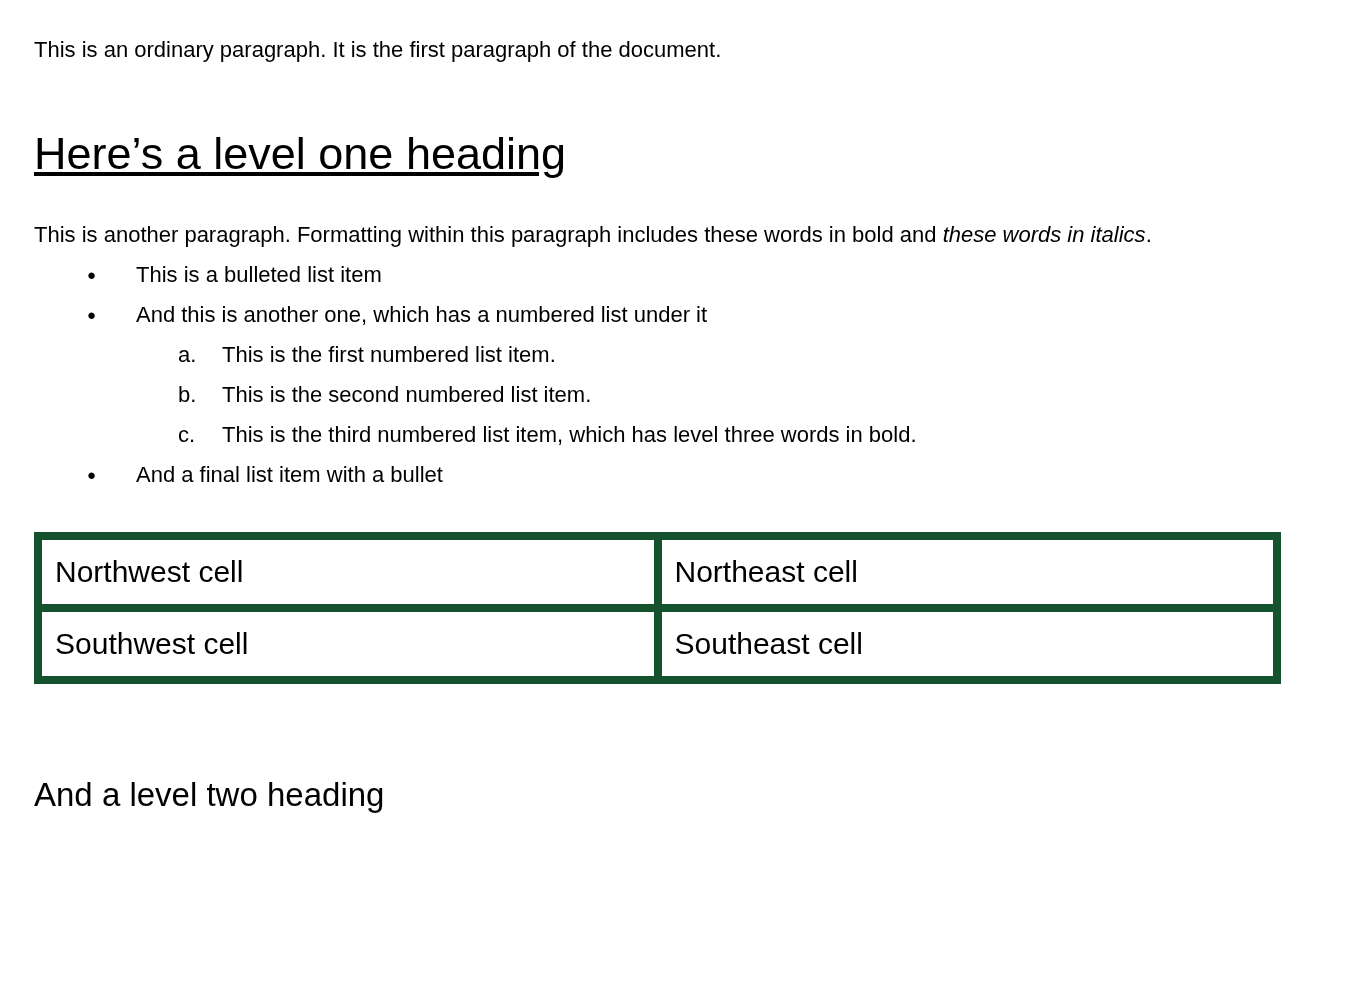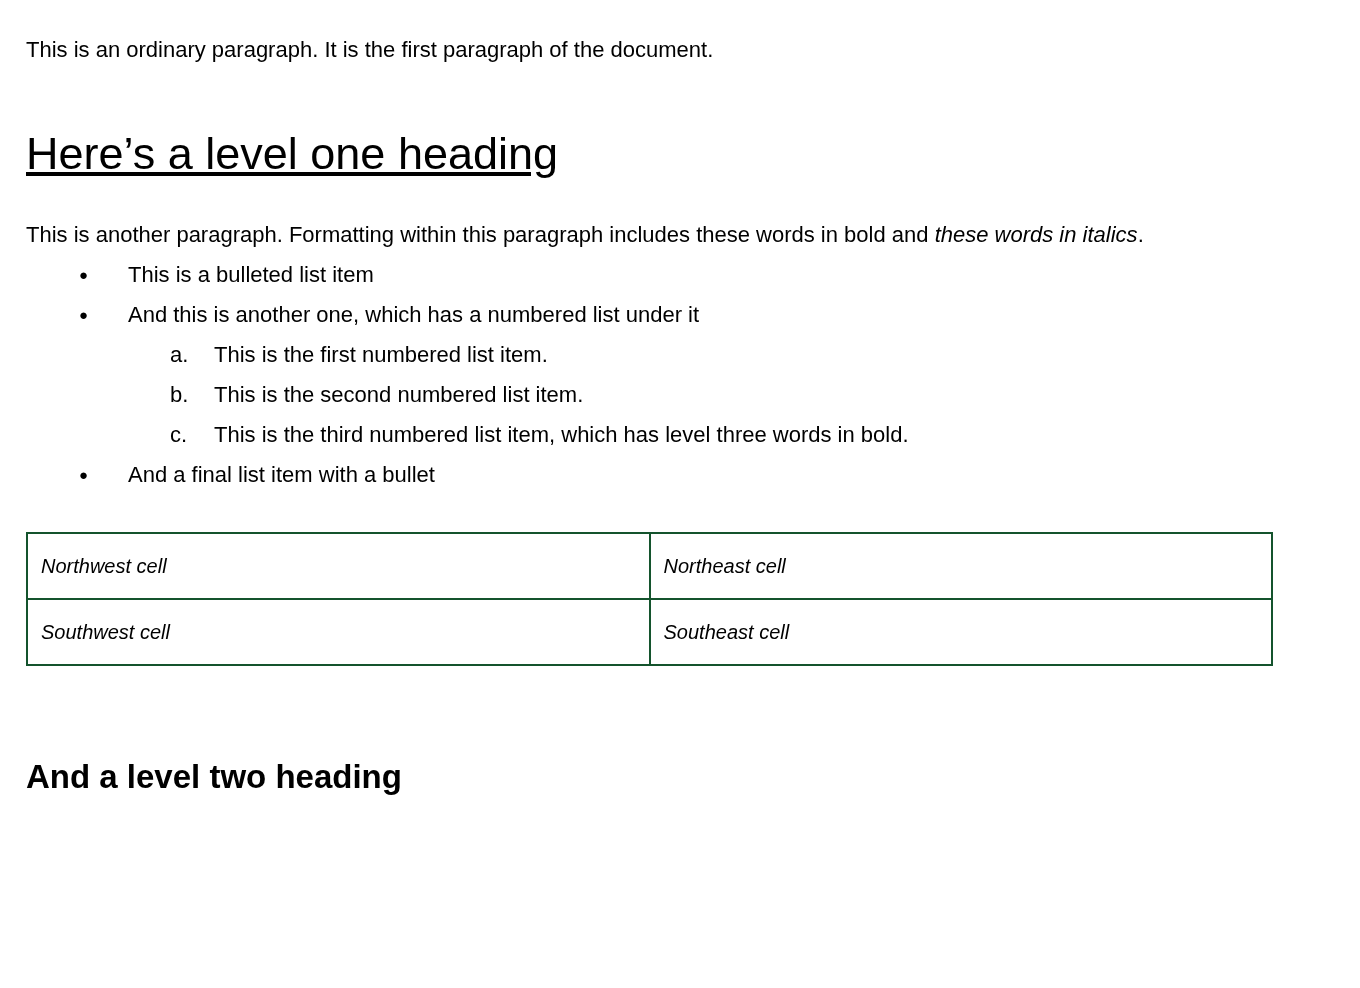--- a/index.html
+++ b/index.html
@@ -6,42 +6,42 @@
   html, body { margin: 0; padding: 0; }
   body {
     width: 1360px; height: 988px;
     background: #ffffff;
     font-family: "Liberation Sans", sans-serif;
     color: #000000;
     overflow: hidden;
   }
   .page {
     width: 1360px; height: 740px;
-    padding: 30px 0 0 26px;
+    padding: 30px 0 0 34px;
   }
   .content { width: 1247px; }
 
   p.body-text {
     margin: 0;
     font-size: 22px;
     line-height: 40px;
     font-weight: 400;
   }
   h1.doc-h1 {
     margin: 58px 0 35px 0;
     font-size: 45px;
     line-height: 52px;
     font-weight: 400;
     text-decoration: underline;
   }
   h2.doc-h2 {
     margin: 89px 0 20px 0;
     font-size: 33px;
     line-height: 44px;
-    font-weight: 700;
+    font-weight: 400;
   }
   .seg-bold   { font-weight: 400; }
   .seg-italic { font-style: italic; }
 
   ul.bullet-list, ol.alpha-list {
     list-style: none;
     margin: 0; padding: 0;
   }
   ul.bullet-list > li {
     position: relative;
@@ -69,27 +69,26 @@
     line-height: 40px;
   }
 
   table.doc-table {
     border-collapse: collapse;
     table-layout: fixed;
     width: 1247px;
     margin-top: 37px;
   }
   table.doc-table td {
-    border: 2px solid #14532d;
+    border: 8px solid #14532d;
     width: 50%;
     padding: 12px 13px;
-    font-size: 20px;
+    font-size: 30px;
     line-height: 40px;
     vertical-align: middle;
-    font-style: italic;
   }
 </style>
 </head>
 <body>
 
 <div class="page">
   <div class="content">
 
     <p class="body-text">This is an ordinary paragraph. It is the first paragraph of the document.</p>
 

